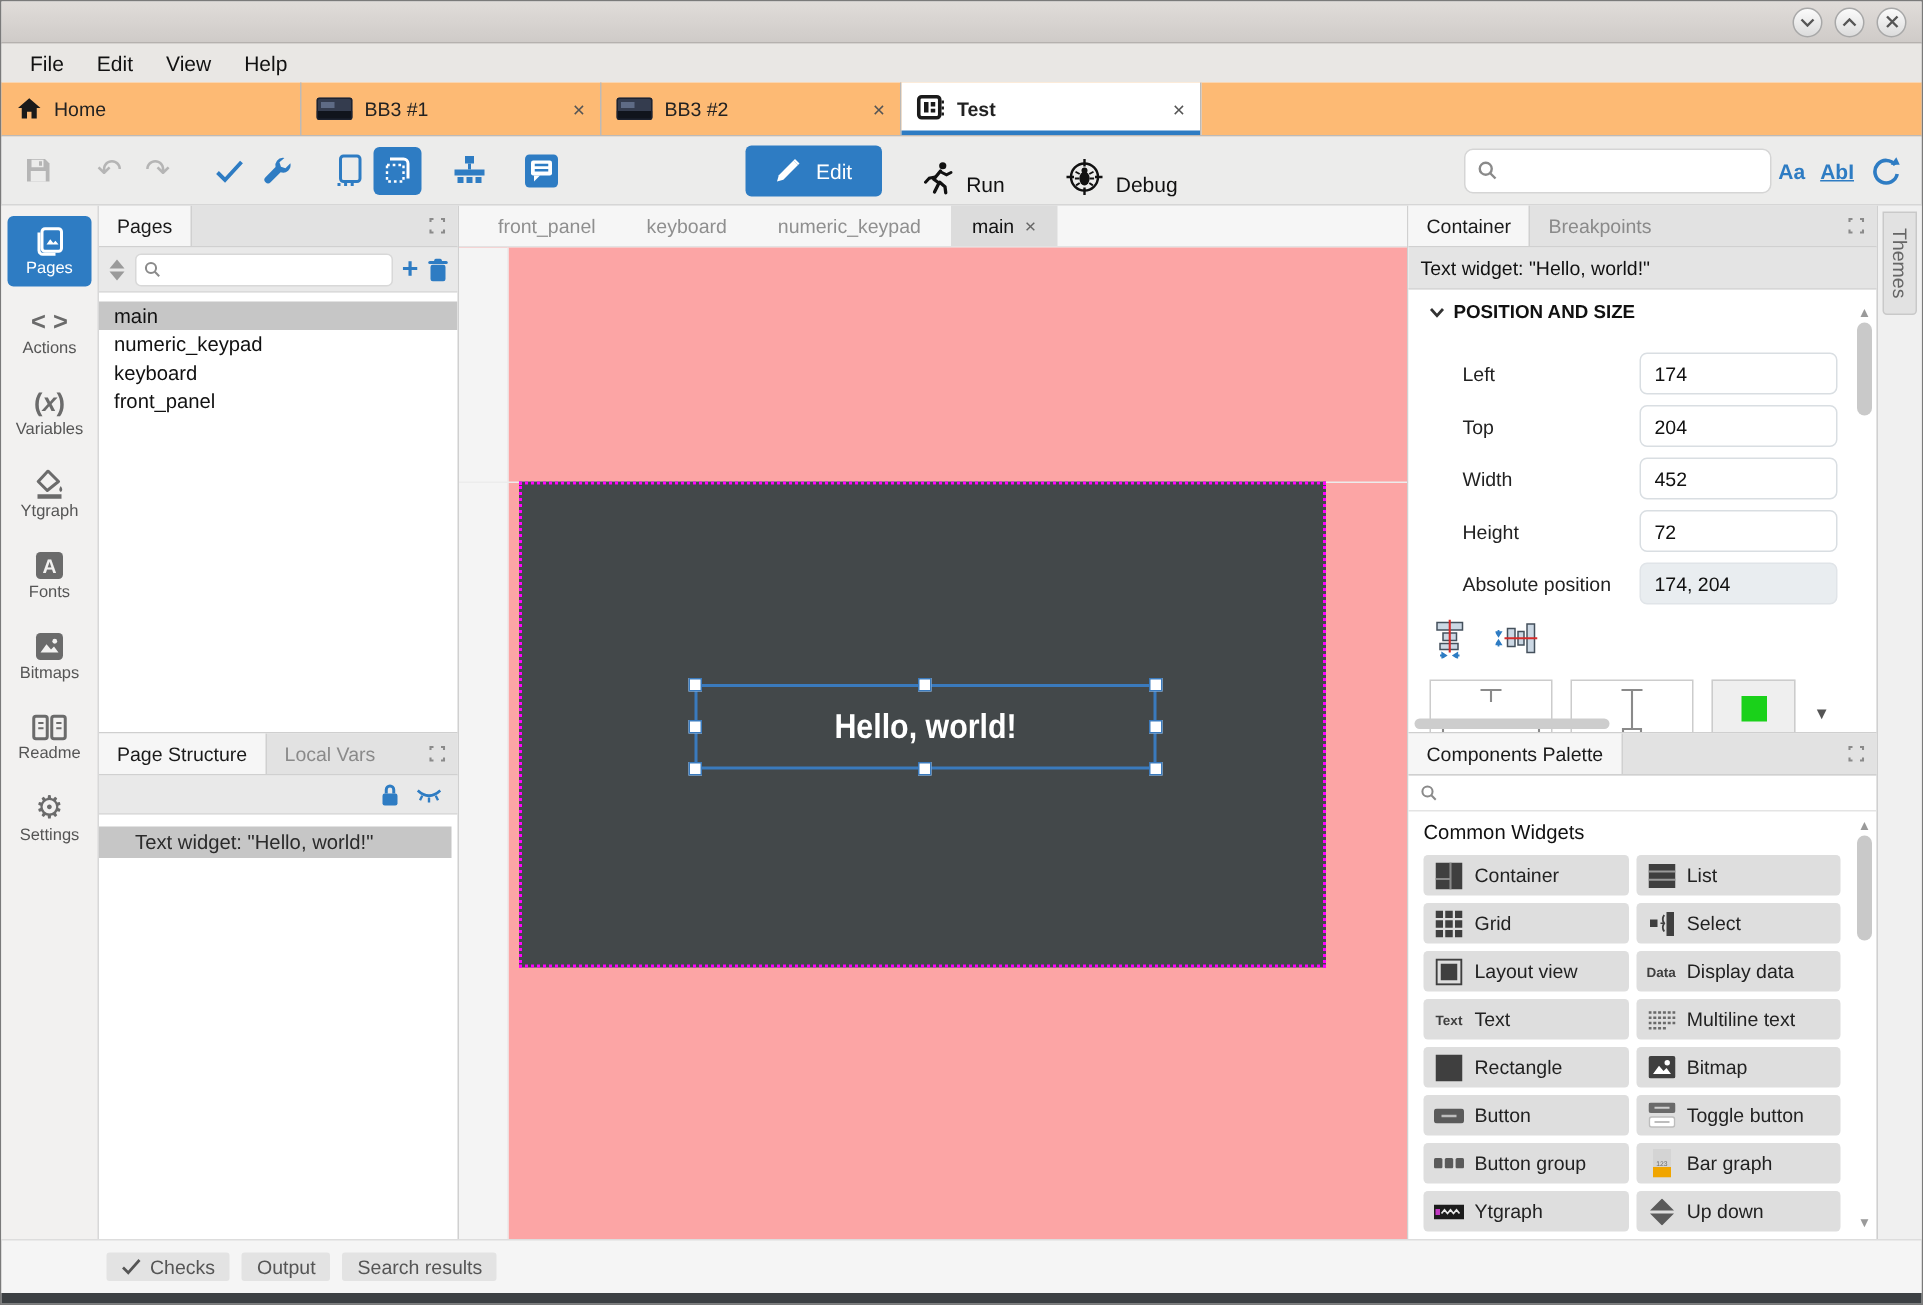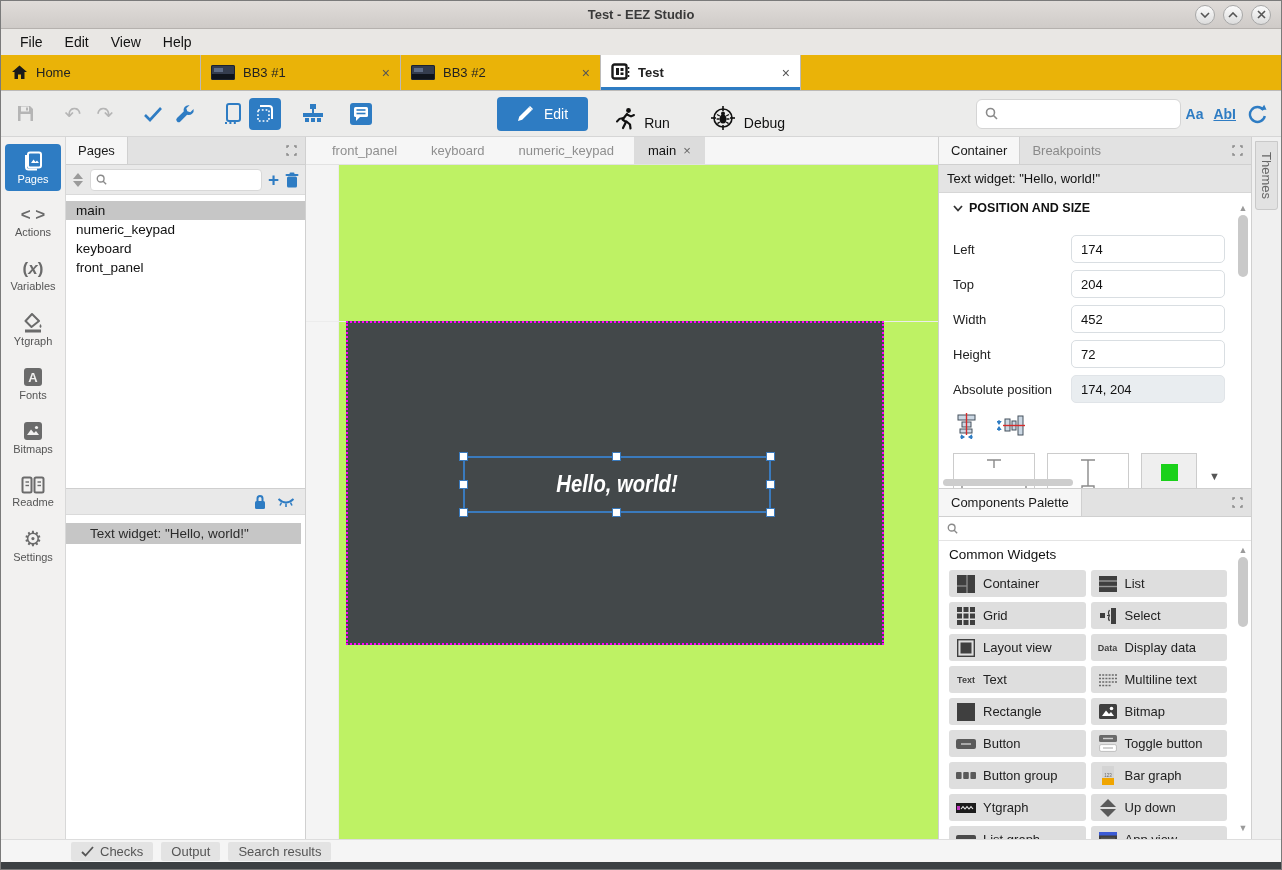--- a/index.html
+++ b/index.html
@@ -11,21 +11,21 @@
   .titlebar { height:28px; flex:none; background:linear-gradient(#e0dcd9,#cfcbc8); display:flex; align-items:center; position:relative; border-bottom:1px solid #b5b1ae; }
   .titlebar .title { position:absolute; left:0; right:0; text-align:center; font-weight:bold; font-size:13px; color:#3a3a3a; }
   .win-btns { margin-left:auto; display:flex; gap:8px; padding-right:10px; z-index:2; }
   .win-btn { width:20px; height:20px; border-radius:50%; background:linear-gradient(#fbfbfb,#dcdcdc); border:1px solid #a8a8a8; display:flex; align-items:center; justify-content:center; color:#555; }
 
   
   .menubar { height:26px; flex:none; background:#e9e7e4; display:flex; align-items:center; padding-left:10px; gap:4px; }
   .menu-item { padding:2px 9px; font-size:14px; color:#111; }
 
   
-  .doctabs { height:36px; flex:none; background:#eab308; display:flex; border-bottom:1px solid #bcbab8; }
+  .doctabs { height:36px; flex:none; background:#fdba74; display:flex; border-bottom:1px solid #bcbab8; }
   .doctab { width:200px; flex:none; display:flex; align-items:center; gap:8px; padding:0 10px; border-right:1px solid #bcbab8; color:#222; position:relative; }
   .doctab .dt-label { font-size:13px; }
   .doctab .dt-close { margin-left:auto; color:#555; font-size:14px; }
   .doctab.active { background:#fff; }
   .doctab.active::after { content:""; position:absolute; left:0; right:0; bottom:0; height:3px; background:#2e7cc3; }
   .doctab.active .dt-label { font-weight:bold; }
   .thumb { width:24px; height:15px; flex:none; border-radius:2px; background:linear-gradient(#343c4e 0 60%, #10141c 60% 100%); box-shadow:inset 0 0 0 1px #1c2230; position:relative; }
   .thumb::after { content:""; position:absolute; left:3px; top:3px; width:9px; height:4px; background:#5e6b85; }
 
   
@@ -70,39 +70,39 @@
   .structure-section { flex:1; display:flex; flex-direction:column; }
   .struct-toolbar { height:26px; flex:none; background:#e9e9e9; border-bottom:1px solid #dadada; display:flex; align-items:center; justify-content:flex-end; gap:10px; padding:0 10px; }
   .struct-item { margin-top:8px; margin-right:4px; background:#c6c6c6; padding:3px 10px 3px 24px; font-size:13.5px; }
 
   
   .center { flex:1; min-width:0; display:flex; flex-direction:column; border-right:1px solid #d0d0d0; }
   .editor-tabs { height:28px; flex:none; background:#f6f6f6; border-bottom:1px solid #e2e2e2; display:flex; align-items:stretch; padding-left:12px; gap:6px; }
   .etab { display:flex; align-items:center; gap:7px; padding:0 14px; font-size:13px; color:#8f8f8f; }
   .etab.active { background:#dcdcdc; color:#111; }
   .etab .etab-close { color:#666; font-size:13px; }
-  .canvas { flex:1; position:relative; background:#bef264; overflow:hidden;font-style:italic; }
+  .canvas { flex:1; position:relative; background:#fca5a5; overflow:hidden; }
   .canvas-gutter { position:absolute; left:0; top:0; bottom:0; width:33px; background:#f4f4f4; border-right:1px solid #ececec; }
   .canvas-hline { position:absolute; left:0; right:0; top:156px; height:1px; background:#ececec; }
   .page { position:absolute; left:40px; top:156px; width:538px; height:324px; background:#43484a; border:2px dotted #ff00ff; }
   .widget { position:absolute; left:115px; top:133px; width:308px; height:57px; border:2px solid #3a7abd; display:flex; align-items:center; justify-content:center; }
   .widget-text { color:#fff; font-weight:bold; font-size:23px; transform:scaleX(0.88); white-space:nowrap; }
   .handle { position:absolute; width:9px; height:9px; background:#fff; border:1px solid #3a7abd; }
   .h-nw{left:-6px;top:-6px} .h-n{left:50%;margin-left:-5px;top:-6px} .h-ne{right:-6px;top:-6px}
   .h-w{left:-6px;top:50%;margin-top:-5px} .h-e{right:-6px;top:50%;margin-top:-5px}
   .h-sw{left:-6px;bottom:-6px} .h-s{left:50%;margin-left:-5px;bottom:-6px} .h-se{right:-6px;bottom:-6px}
 
   
   .rightpanel { width:312px; flex:none; display:flex; flex-direction:column; background:#fff; }
   .props-section { height:352px; flex:none; display:flex; flex-direction:column; border-bottom:1px solid #cfcfcf; position:relative; }
   .props-subheader { height:28px; flex:none; background:#e4e4e4; display:flex; align-items:center; padding:0 8px; font-size:13px; color:#111; border-bottom:1px solid #d6d6d6; }
   .props-body { flex:1; padding:8px 26px 0 14px; overflow:hidden; position:relative; }
   .section-row { display:flex; align-items:center; gap:6px; font-weight:bold; font-size:12.5px; color:#111; margin-bottom:20px; }
   .prop-row { display:flex; align-items:center; margin-bottom:7px; }
-  .prop-label { width:118px; flex:none; font-size:13px; color:#222; }
+  .prop-label { width:118px; flex:none; font-size:13px; color:#222;margin-left:22px; }
   .prop-input { flex:1; height:28px; border:1px solid #d9dee2; border-radius:5px; background:#fff; padding:0 9px; font-size:13px; color:#111; font-family:"Liberation Sans",sans-serif; outline:none; min-width:0; }
   .prop-input.readonly { background:#e9edf0; border-color:#e0e4e8; }
   .align-row { display:flex; gap:12px; margin:10px 0 14px 2px; }
   .pin-row { display:flex; gap:12px; align-items:flex-start; }
   .pin-card { width:82px; height:46px; border:1px solid #ccc; background:#fff; flex:none; }
   .swatch-card { width:56px; height:38px; border:1px solid #ccc; background:#efefef; display:flex; align-items:center; justify-content:center; flex:none; }
   .swatch { width:17px; height:17px; background:#1ad11a; }
   .caret-down { color:#555; font-size:11px; align-self:center; }
   .v-scroll { position:absolute; right:2px; width:12px; display:flex; flex-direction:column; align-items:center; }
   .v-scroll .arrow { color:#9a9a9a; font-size:9px; line-height:10px; }
@@ -116,33 +116,32 @@
   .palette-grid { display:grid; grid-template-columns:1fr 1fr; gap:5px; }
   .pal-item { height:27px; background:#dedede; border-radius:3px; display:flex; align-items:center; gap:7px; padding:0 7px; font-size:13px; color:#222; }
   .pal-icon { width:20px; height:20px; flex:none; display:flex; align-items:center; justify-content:center; }
   .pal-txticon { font-size:9px; font-weight:bold; color:#3f3f3f; }
 
   
   .themes-strip { width:30px; flex:none; background:#f0f0f0; border-left:1px solid #d0d0d0; display:flex; flex-direction:column; align-items:center; padding-top:4px; }
   .themes-tab { writing-mode:vertical-rl; background:#e2e2e2; border:1px solid #c9c9c9; border-radius:0 0 3px 3px; padding:10px 3px; font-size:13px; color:#666; }
 
   
-  .statusbar { height:23px; flex:none; background:#f5f5f5; border-top:1px solid #ddd; display:flex; align-items:center; gap:8px; padding-left:70px; }
+  .statusbar { height:36px; flex:none; background:#f5f5f5; border-top:1px solid #ddd; display:flex; align-items:center; gap:8px; padding-left:70px; }
   .status-btn { background:#e3e3e3; border-radius:2px; padding:2px 10px; font-size:13px; color:#555; display:flex; align-items:center; gap:6px; }
   .bottomstrip { height:7px; flex:none; background:#3c4043; }
 
   svg { display:block; }
 </style>
 </head>
 <body>
 
 <div class="window">
 
   <div class="titlebar">
-    <div class="title">Test - EEZ Studio</div>
     <div class="win-btns">
       <div class="win-btn">
           <svg width="10" height="6" viewBox="0 0 10 6">
             <polyline points="1,1 5,5 9,1" fill="none" stroke="#555" stroke-width="1.6"></polyline>
           </svg>
         </div>
       <div class="win-btn">
           <svg width="10" height="6" viewBox="0 0 10 6">
             <polyline points="1,5 5,1 9,5" fill="none" stroke="#555" stroke-width="1.6"></polyline>
           </svg>
@@ -418,20 +417,29 @@
         </div>
         <div class="list">
           <div class="list-item selected">main</div>
           <div class="list-item">numeric_keypad</div>
           <div class="list-item">keyboard</div>
           <div class="list-item">front_panel</div>
         </div>
       </div>
 
       <div class="structure-section">
+        <div class="panel-header">
+          <div class="ph-tab active">Page Structure</div>
+          <div class="ph-tab">Local Vars</div>
+          <div class="ph-max">
+              <svg width="11" height="11" viewBox="0 0 11 11">
+                <path d="M1 3 V1 H3 M8 1 H10 V3 M10 8 V10 H8 M3 10 H1 V8" fill="none" stroke="#8a8a8a" stroke-width="1.4"></path>
+              </svg>
+            </div>
+        </div>
         <div class="struct-toolbar">
           <span>
               <svg width="14" height="16" viewBox="0 0 14 16">
                 <rect x="2" y="7" width="10" height="8" rx="1.5" fill="#2e7cc3"></rect>
                 <path d="M4.5 7 V4.5 a2.5 2.5 0 0 1 5 0 V7" fill="none" stroke="#2e7cc3" stroke-width="2"></path>
               </svg>
             </span>
           <span>
               <svg width="18" height="12" viewBox="0 0 18 12">
                 <path d="M1.5 3 Q9 10 16.5 3" fill="none" stroke="#2e7cc3" stroke-width="1.8"></path>

